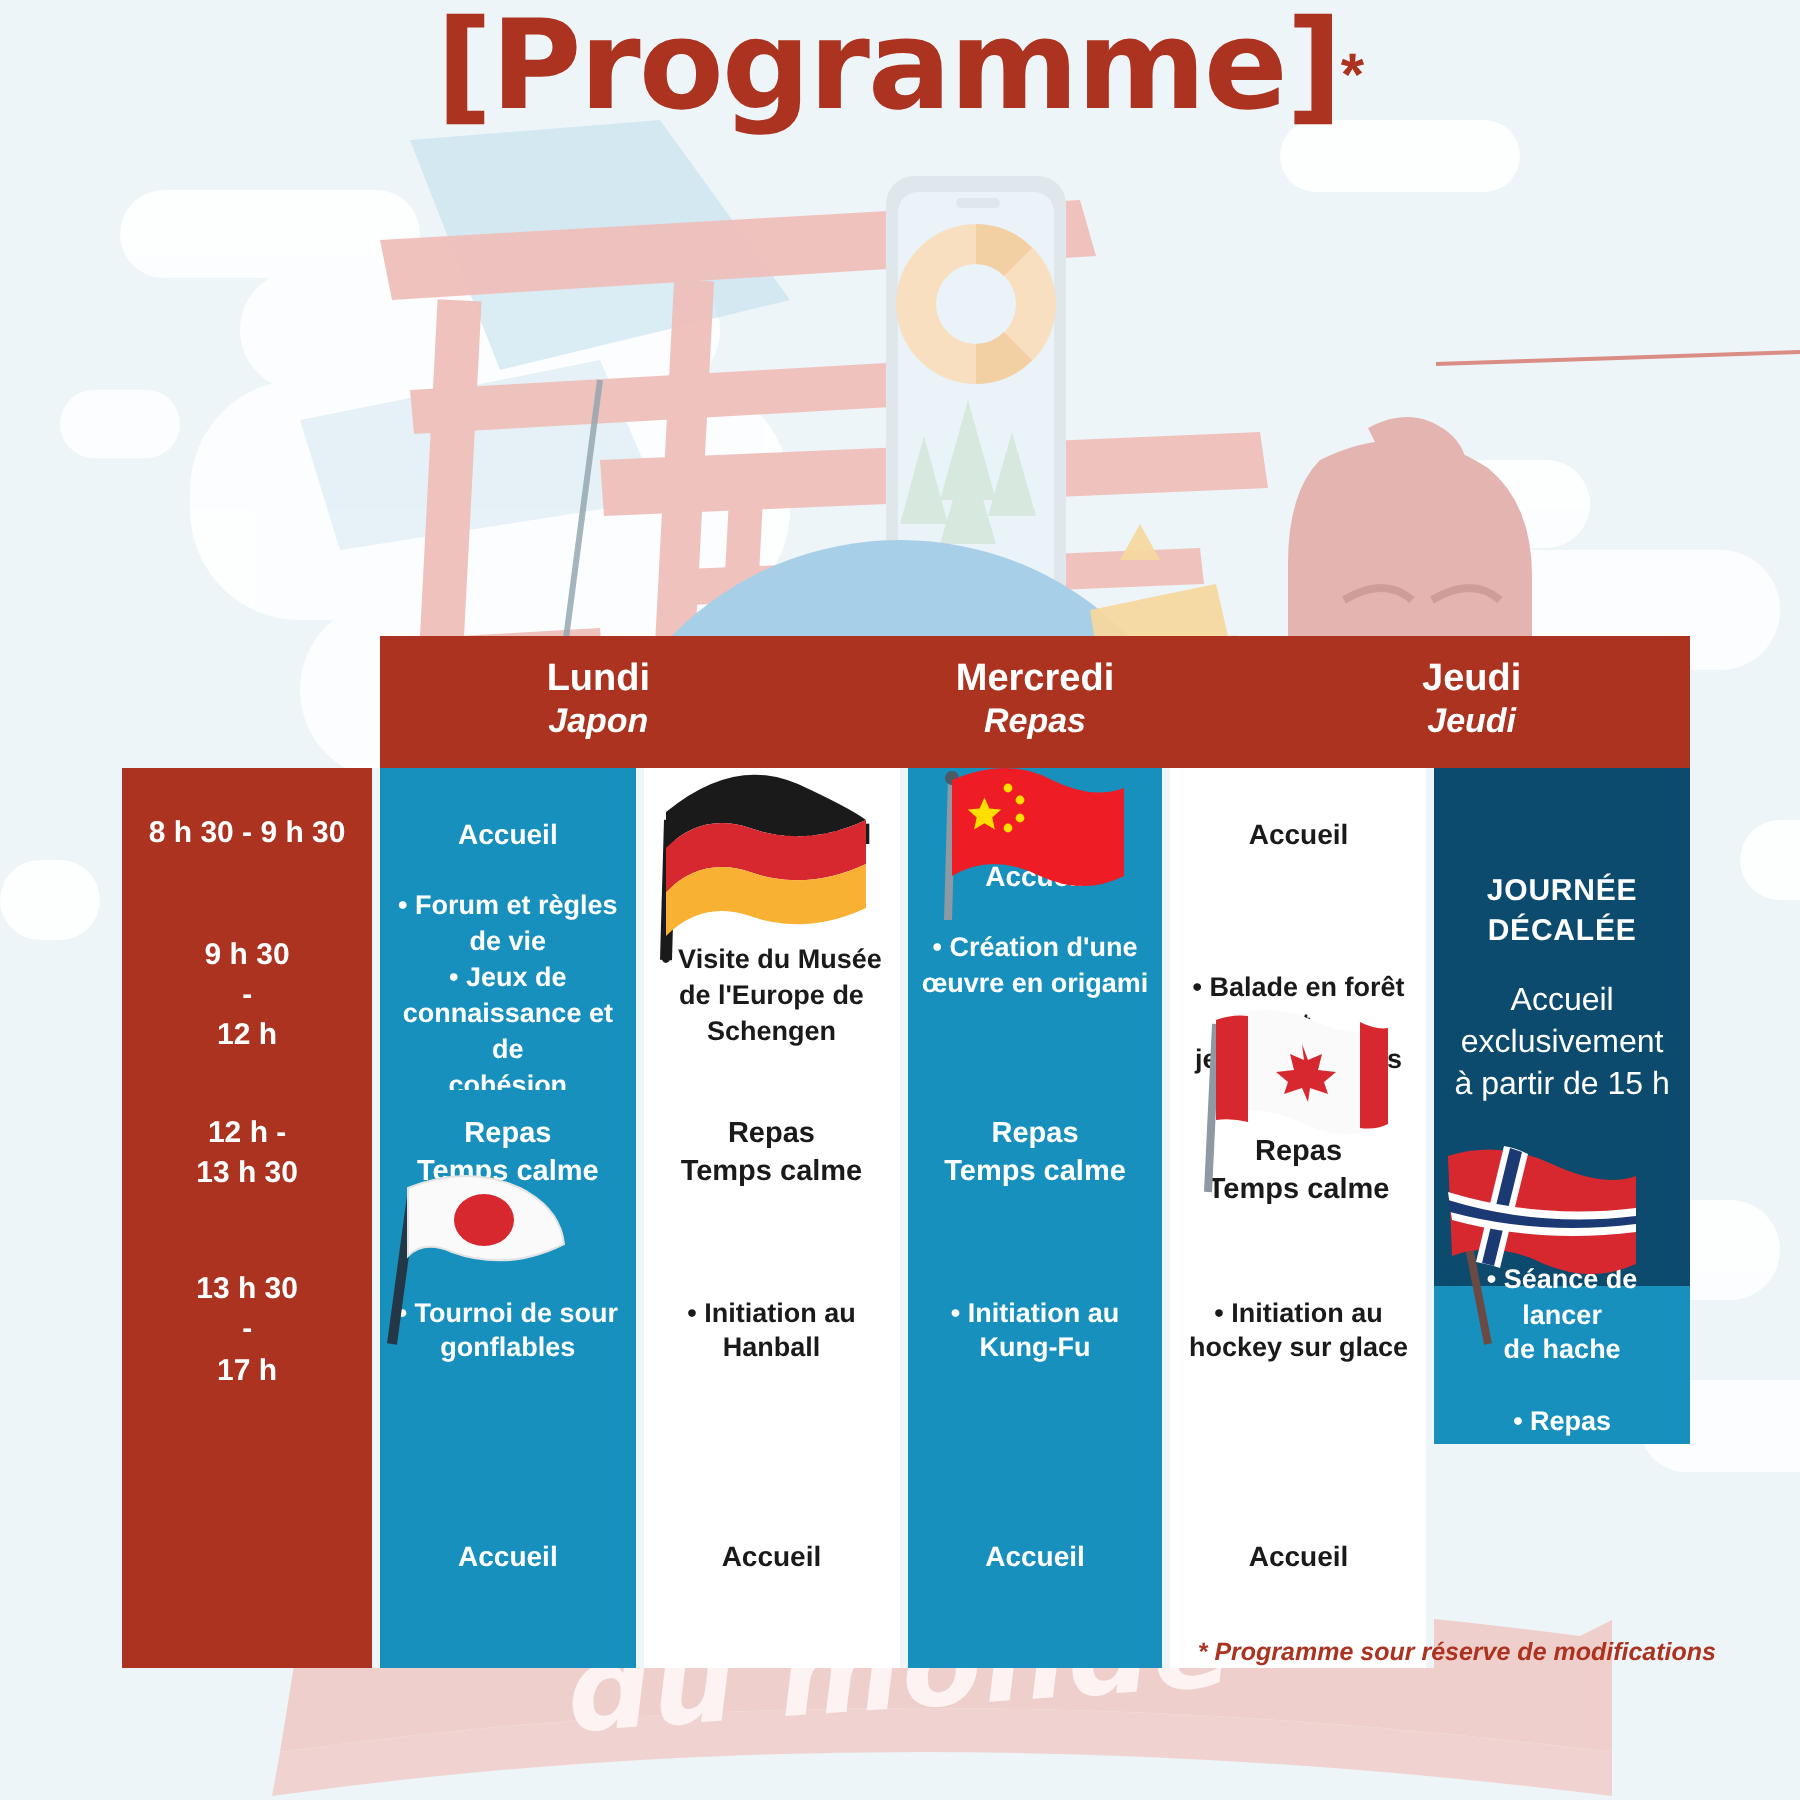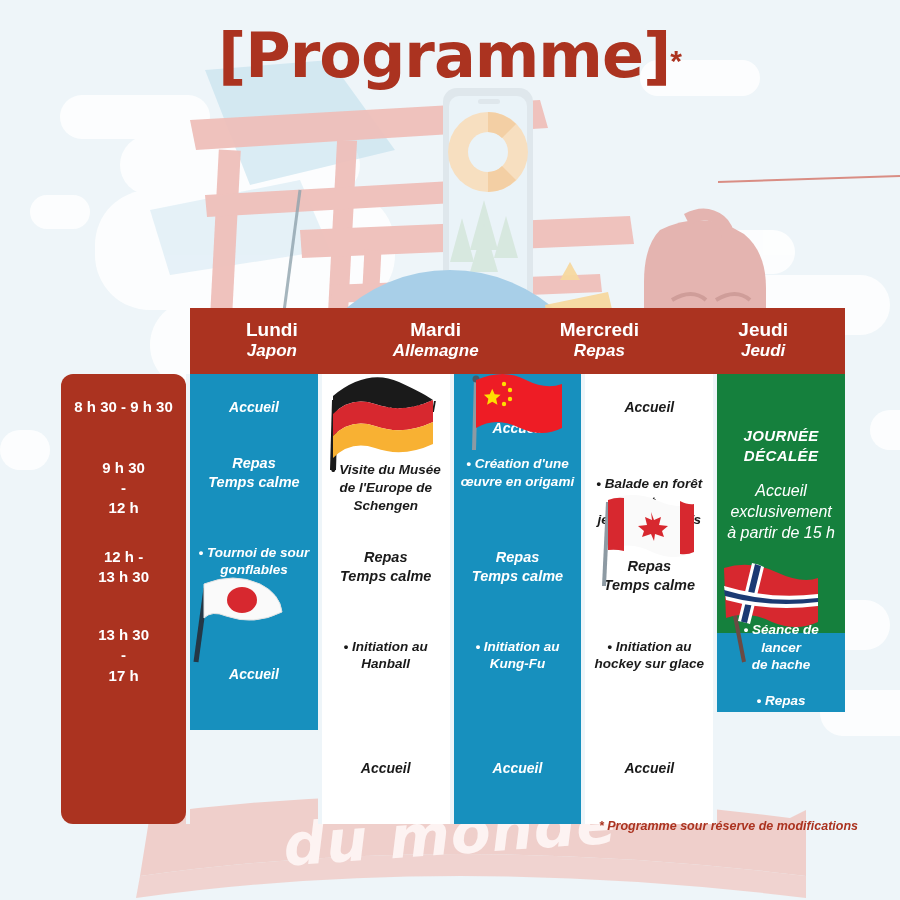--- a/index.html
+++ b/index.html
@@ -9,68 +9,68 @@
     font-family: "Liberation Sans", sans-serif;
   }
   body { background: #eef5f9; position: relative; }
 
   
   #bg { position: absolute; inset: 0; z-index: 0; }
   #bg svg { width: 900px; height: 900px; display: block; }
 
   
   .title-wrap {
-    position: absolute; top: 25px; left: 0; width: 900px;
+    position: absolute; top: 2px; left: 0; width: 900px;
     text-align: center; z-index: 5;
   }
   .title {
     font-size: 62px; font-weight: 700; color: #AB3320;
     letter-spacing: -1px; line-height: 1;
     display: inline-block;
     font-family: "DejaVu Sans", sans-serif;
   }
   .title-star {
     font-size: 30px; color: #AB3320; vertical-align: super;
     font-weight: 700;
   }
 
   
   .sched {
-    position: absolute; left: 61px; top: 308px;
+    position: absolute; left: 61px; top: 318px;
     width: 784px; z-index: 4;
   }
   .hdr-row { display: flex; margin-left: 129px; }
   .hdr-band {
     background: #AB3320; display: flex; width: 655px;
     padding: 10px 0 12px;
   }
   .hdr-cell {
     flex: 1 1 0; text-align: center; color: #fff; line-height: 1.22;
   }
   .hdr-day { font-size: 19px; font-weight: 700; }
   .hdr-country { font-size: 17px; font-style: italic; font-weight: 600; }
 
   .body-row { display: flex; }
-  .time-col { width: 129px; background: #AB3320; border-radius: 12px; }
+  .time-col { width: 129px; background: #AB3320; }
   .time-cell {
     color: #fff; font-size: 15px; font-weight: 700;
     display: flex; align-items: center; justify-content: center;
     text-align: center; line-height: 1.35; white-space: pre-line;
     padding: 0 4px;
   }
   .day-cols { display: flex; width: 655px; position: relative; }
-  .day-col { width: 131px; position: relative; font-style: italic; }
+  .day-col { width: 131px; position: relative; }
   .cell {
     position: relative; display: flex; align-items: center;
     justify-content: center; text-align: center;
     padding: 4px 7px; line-height: 1.32; white-space: pre-line;
   }
   .bg-blue  { background: #1790BE; color: #ffffff; }
   .bg-white { background: #ffffff; color: #1a1a1a; }
-  .bg-gray  { background: #15803d; color: #ffffff; }
+  .bg-gray  { background: #0c4a6e; color: #ffffff; }
   .cell.lbl  { font-size: 14px; font-weight: 600; }
   .cell.item { font-size: 13.5px; font-weight: 600; }
   .cell.meal { font-size: 14.5px; font-weight: 600; }
   .journee { font-size: 15px; font-weight: 700; letter-spacing: .4px; }
   .sep { width: 4px; background: #eef5f9; }
 
   
   .flag { position: absolute; z-index: 9; pointer-events: none; }
 
   
@@ -207,24 +207,20 @@
 
 <div class="sched">
 
   <div class="hdr-row">
     <div class="hdr-band">
       <div class="hdr-cell">
         <div class="hdr-day">Lundi</div>
         <div class="hdr-country">Japon</div>
       </div>
       <div class="hdr-cell">
-        <div class="hdr-day">Mardi</div>
-        <div class="hdr-country">Allemagne</div>
-      </div>
-      <div class="hdr-cell">
         <div class="hdr-day">Mercredi</div>
         <div class="hdr-country">Repas</div>
       </div>
       <div class="hdr-cell">
         <div class="hdr-day">Jeudi</div>
         <div class="hdr-country">Jeudi</div>
       </div>
     </div>
   </div>
 
@@ -241,20 +237,25 @@
 -
 17 h</div>
     </div>
 
     <div class="sep"></div>
 
     <div class="day-cols">
 
       <div class="day-col">
         <div class="cell lbl  bg-blue" style="height:67px">Accueil</div>
+        <div class="cell item bg-blue" style="height:94px">• Forum et règles
+de vie
+• Jeux de
+connaissance et de
+cohésion</div>
         <div class="cell meal bg-blue" style="height:64px">Repas
 Temps calme</div>
         <div class="cell item bg-blue" style="height:113px">• Tournoi de sour
 gonflables</div>
         <div class="cell lbl  bg-blue" style="height:112px">Accueil</div>
       </div>
       <div class="sep"></div>
 
       <div class="day-col">
         <div class="cell lbl  bg-white" style="height:67px;justify-content:flex-end;padding-right:14px">Accueil</div>

